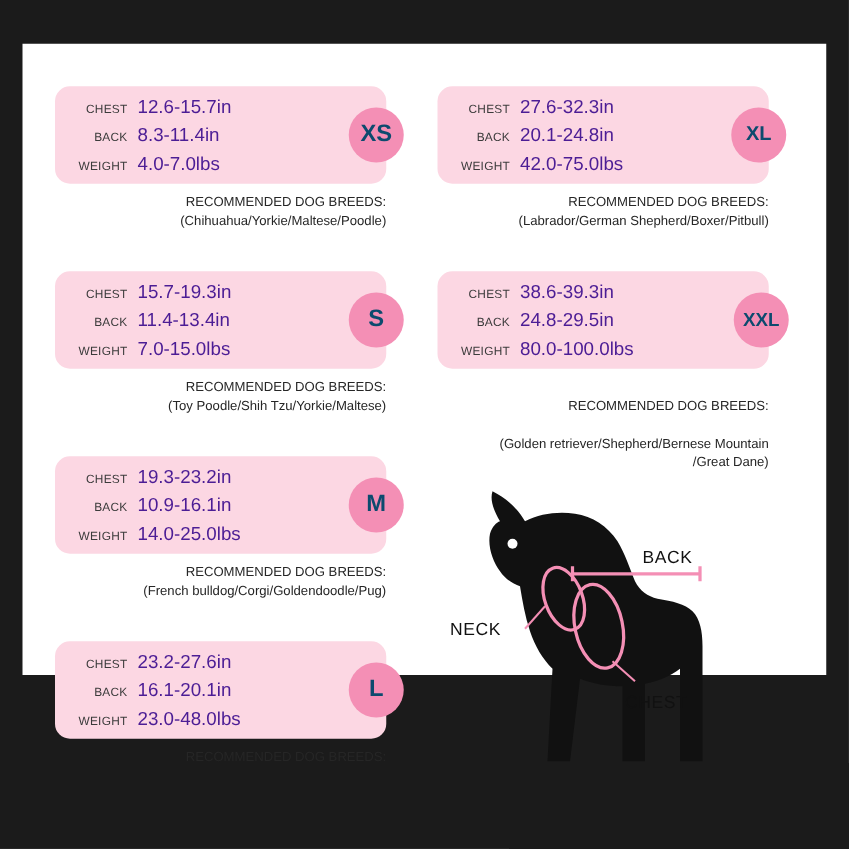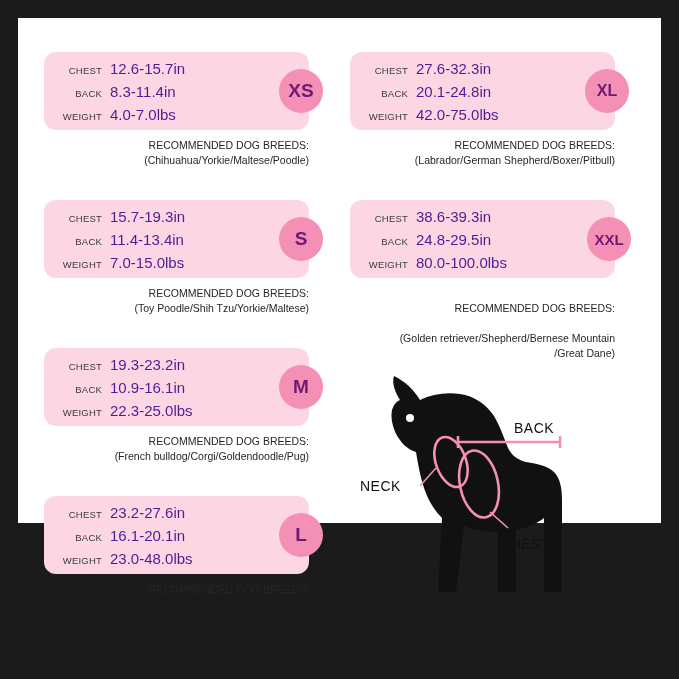--- a/index.html
+++ b/index.html
@@ -9,21 +9,21 @@
   }
   body {
     width: 679px;
     height: 679px;
     font-family: "Liberation Sans", sans-serif;
     overflow: hidden;
   }
   .page {
     position: absolute;
     left: 18px;
-    top: 18px;
+    top: 35px;
     width: 643px;
     height: 505px;
     background: #ffffff;
     box-sizing: border-box;
   }
   .cols {
     position: absolute;
     left: 0;
     top: 0;
     width: 643px;
@@ -59,21 +59,21 @@
   .row-value {
     font-size: 15px;
     color: #4c1d95;
   }
   .badge {
     position: absolute;
     top: 50%;
     transform: translateY(-50%);
     border-radius: 50%;
     background: #f48fb5;
-    color: #701a75;
+    color: #0c4a6e;
     display: flex;
     align-items: center;
     justify-content: center;
     font-weight: bold;
   }
   .badge.sz-1 { width: 44px; height: 44px; font-size: 19px; right: -14px; }
   .badge.sz-2 { width: 44px; height: 44px; font-size: 16px; right: -14px; }
   .badge.sz-3 { width: 44px; height: 44px; font-size: 15px; right: -16px; }
 
   .breeds {
@@ -157,21 +157,21 @@
         <div class="row">
           <div class="row-label">CHEST</div>
           <div class="row-value">19.3-23.2in</div>
         </div>
         <div class="row">
           <div class="row-label">BACK</div>
           <div class="row-value">10.9-16.1in</div>
         </div>
         <div class="row">
           <div class="row-label">WEIGHT</div>
-          <div class="row-value">22.3-25.0lbs</div>
+          <div class="row-value">14.0-25.0lbs</div>
         </div>
         <div class="badge sz-1">M</div>
       </div>
       <div class="breeds">
         <div>RECOMMENDED DOG BREEDS:</div>
         <div>(French bulldog/Corgi/Goldendoodle/Pug)</div>
       </div>
     </div>
 
     <div class="size-block" style="left:26px; top:478px; width:265px;">

